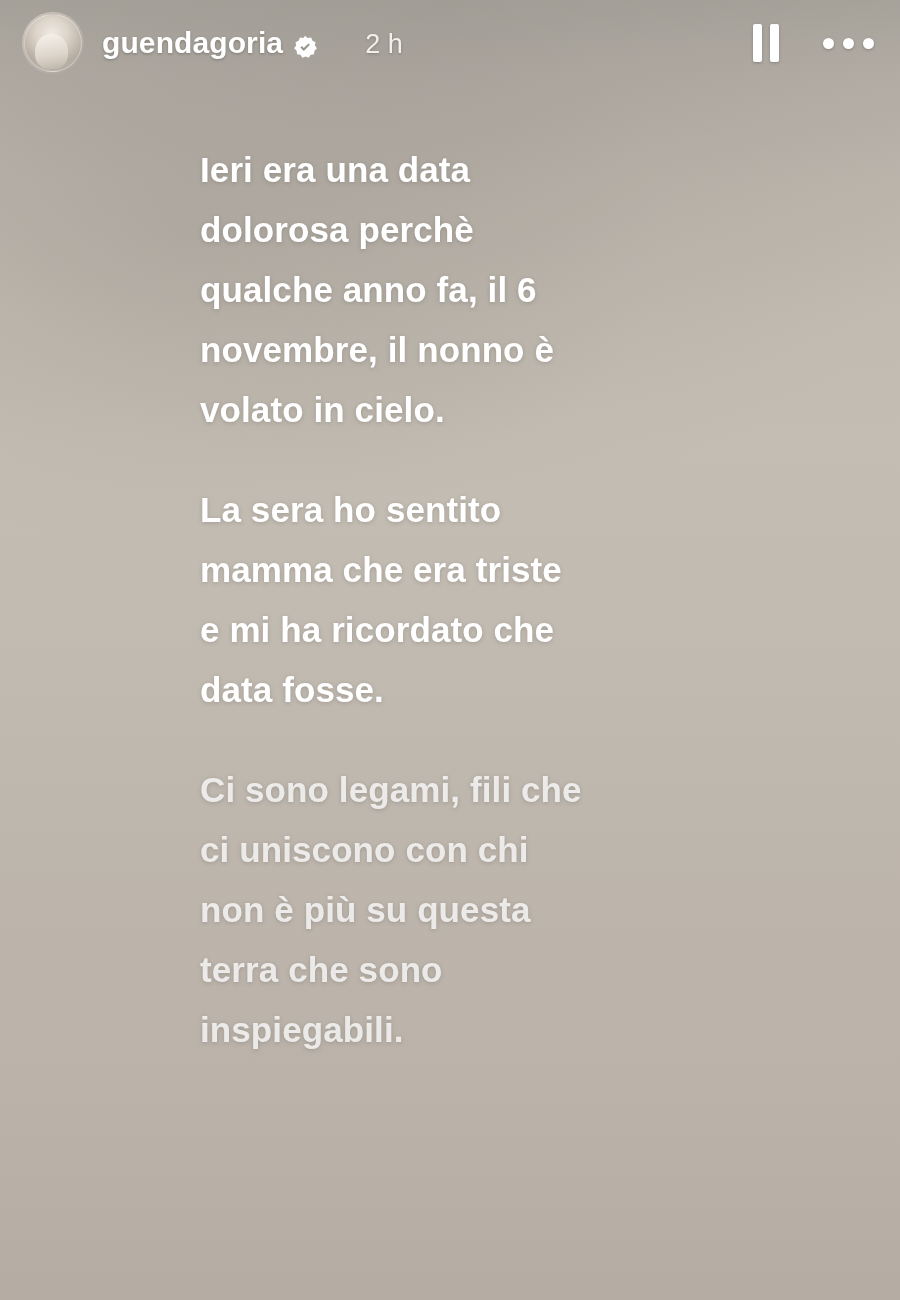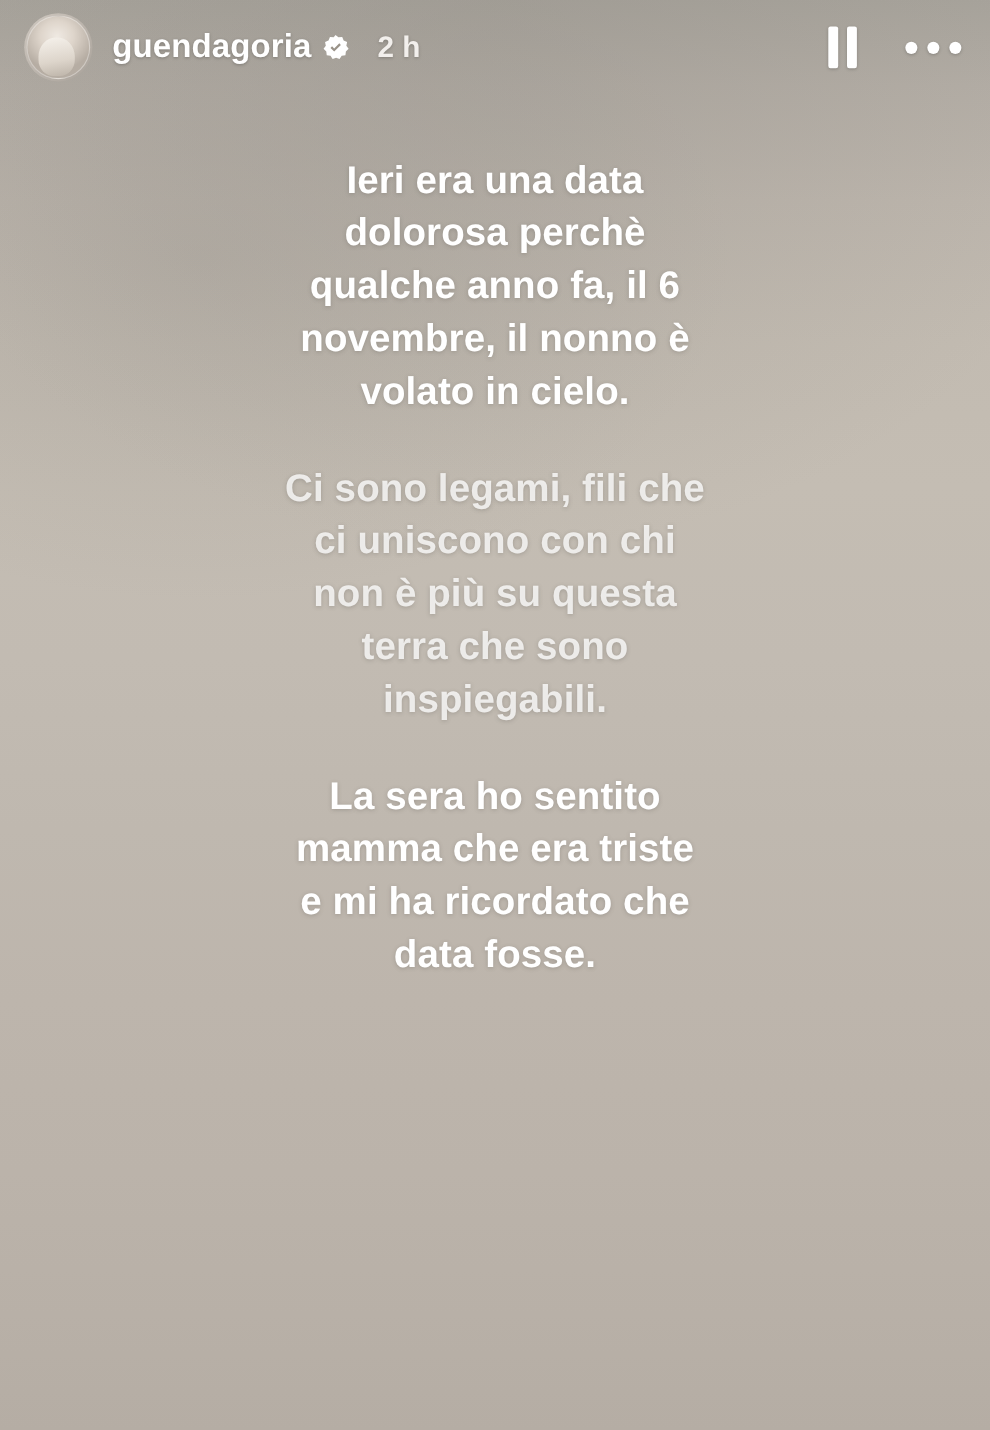--- a/index.html
+++ b/index.html
@@ -77,42 +77,42 @@
     content: "";
     position: absolute;
     left: 18%; top: 34%;
     width: 58%; height: 62%;
     border-radius: 50% 50% 42% 42%;
     background: linear-gradient(170deg, #f6f2ec 0%, #ddd5cb 60%, #bcb3a8 100%);
     filter: blur(0.4px);
   }
   .username-wrap {
     display: flex;
-    align-items: center;
+    align-items: flex-end;
     margin-left: 18px;
     gap: 9px;
   }
   .username {
     color: #ffffff;
     font-size: 30px;
     font-weight: 600;
     letter-spacing: 0.1px;
     text-shadow: 0 1px 3px rgba(0,0,0,0.25);
   }
   .verified {
     width: 26px;
     height: 26px;
     flex: 0 0 auto;
     display: block;
   }
   .timestamp {
     color: #f2efec;
     font-size: 27px;
-    font-weight: 700;
-    margin-left: 16px;
+    font-weight: 400;
+    margin-left: 38px;
     text-shadow: 0 1px 3px rgba(0,0,0,0.22);
   }
   .topbar-right {
     margin-left: auto;
     display: flex;
     align-items: center;
     gap: 44px;
   }
   .pause-icon {
     display: flex;
@@ -140,25 +140,25 @@
     background: #ffffff;
     box-shadow: 0 1px 3px rgba(0,0,0,0.22);
   }
 
   
   .story-text {
     position: absolute;
     left: 0; right: 0;
     top: 140px;
     padding: 0 200px;
-    text-align: center;
+    text-align: left;
     color: #ffffff;
     font-size: 35px;
     font-weight: 700;
-    line-height: 48px;
+    line-height: 60px;
     letter-spacing: 0.1px;
     text-shadow: 0 1px 4px rgba(90,85,80,0.30);
     z-index: 3;
   }
   .para { white-space: pre-wrap; }
   .para + .para { margin-top: 40px; }
   .para.faded { color: rgba(255,255,255,0.78); }
 </style>
 </head>
 <body>
@@ -192,24 +192,24 @@
       </div>
     </div>
   </div>
 
   <div class="story-text">
     <div class="para">Ieri era una data
 dolorosa perchè
 qualche anno fa, il 6
 novembre, il nonno è
 volato in cielo.</div>
+    <div class="para">La sera ho sentito
+mamma che era triste
+e mi ha ricordato che
+data fosse.</div>
     <div class="para faded">Ci sono legami, fili che
 ci uniscono con chi
 non è più su questa
 terra che sono
 inspiegabili.</div>
-    <div class="para">La sera ho sentito
-mamma che era triste
-e mi ha ricordato che
-data fosse.</div>
   </div>
 
 </div>
 
 </body></html>

